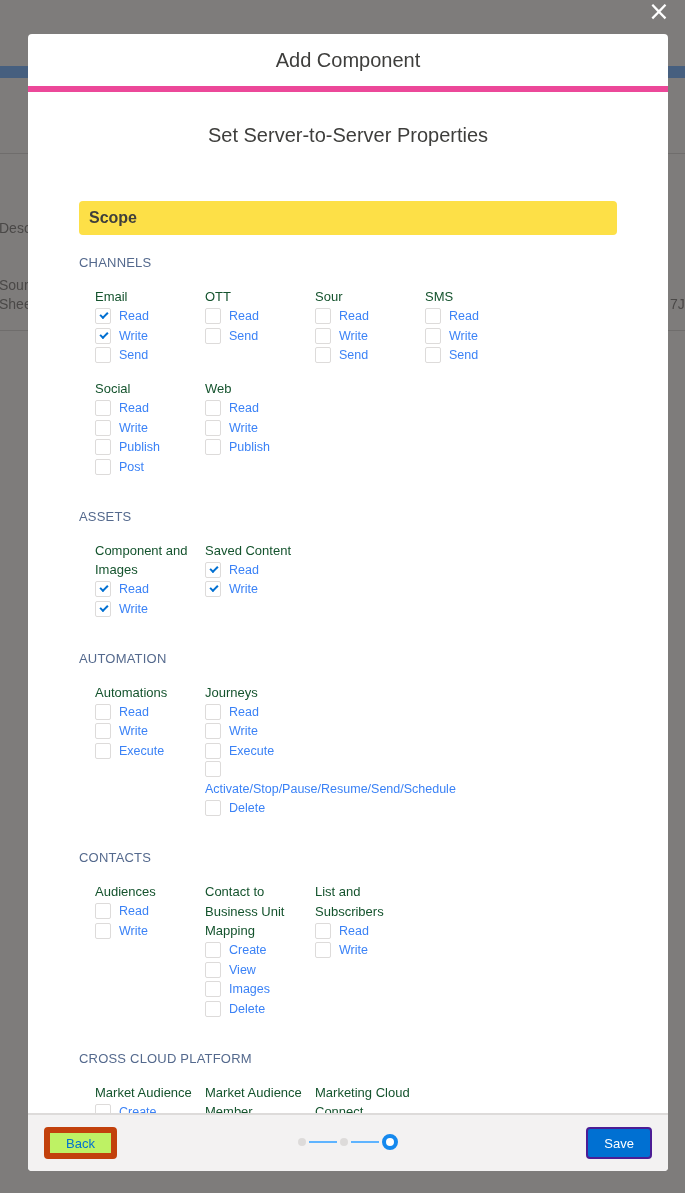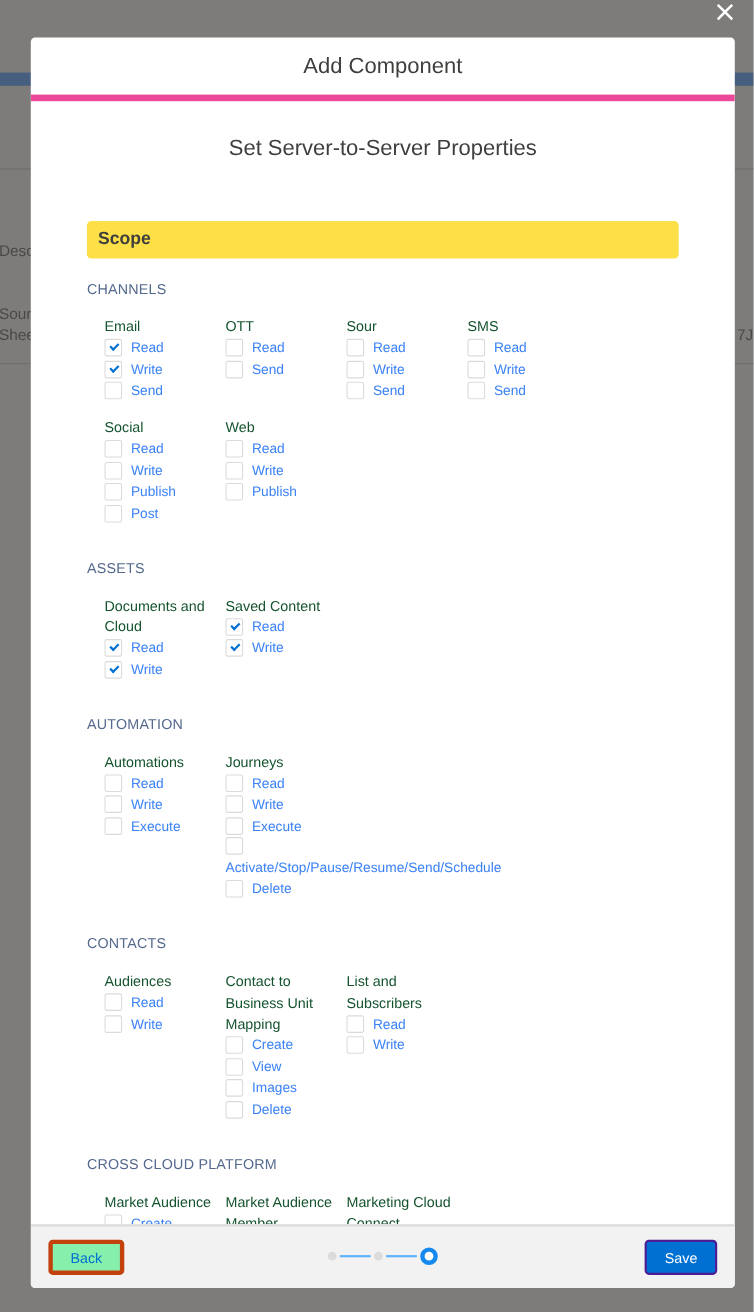--- a/index.html
+++ b/index.html
@@ -60,21 +60,21 @@
 
   .modal-footer {
     position: absolute; left: 0; right: 0; bottom: 0; height: 58px;
     background: #f3f2f2; border-top: 2px solid #dddbda;
     display: flex; align-items: center; justify-content: space-between; padding: 0 16px;
   }
   .btn {
     height: 32px; padding: 0 16px; border-radius: 4px; font-size: 13px;
     font-family: "Liberation Sans", sans-serif; cursor: pointer; display: flex; align-items: center;
   }
-  .btn-back { background: #86efac; border: 4px solid #c2410c; color: #0070d2; }
+  .btn-back { background: #bef264; border: 6px solid #c2410c; color: #0070d2; }
   .btn-save { background: #0070d2; border: 2px solid #4c1d95; color: #fff; }
   .stepper { display: flex; align-items: center; position: absolute; left: 270px; top: 19px; }
   .dot { width: 8px; height: 8px; border-radius: 50%; background: #dddbda; }
   .conn { width: 28px; height: 2px; background: #5eb4ff; margin: 0 3px; }
   .dot-active { width: 16px; height: 16px; border-radius: 50%; border: 4px solid #1589ee; background: #fff; }
 </style>
 </head>
 <body>
 
 <div class="backdrop">
@@ -187,21 +187,21 @@
             </label>
             <label class="opt">
               <span class="cb"></span>
               <span class="opt-label">Publish</span>
             </label>
           </div>
         </div>
         <div class="section-title">ASSETS</div>
         <div class="groups">
           <div class="group">
-            <div class="group-label">Documents and Cloud</div>
+            <div class="group-label">Component and Images</div>
             <label class="opt">
               <span class="cb checked"></span>
               <span class="opt-label">Read</span>
             </label>
             <label class="opt">
               <span class="cb checked"></span>
               <span class="opt-label">Write</span>
             </label>
           </div>
           <div class="group">

